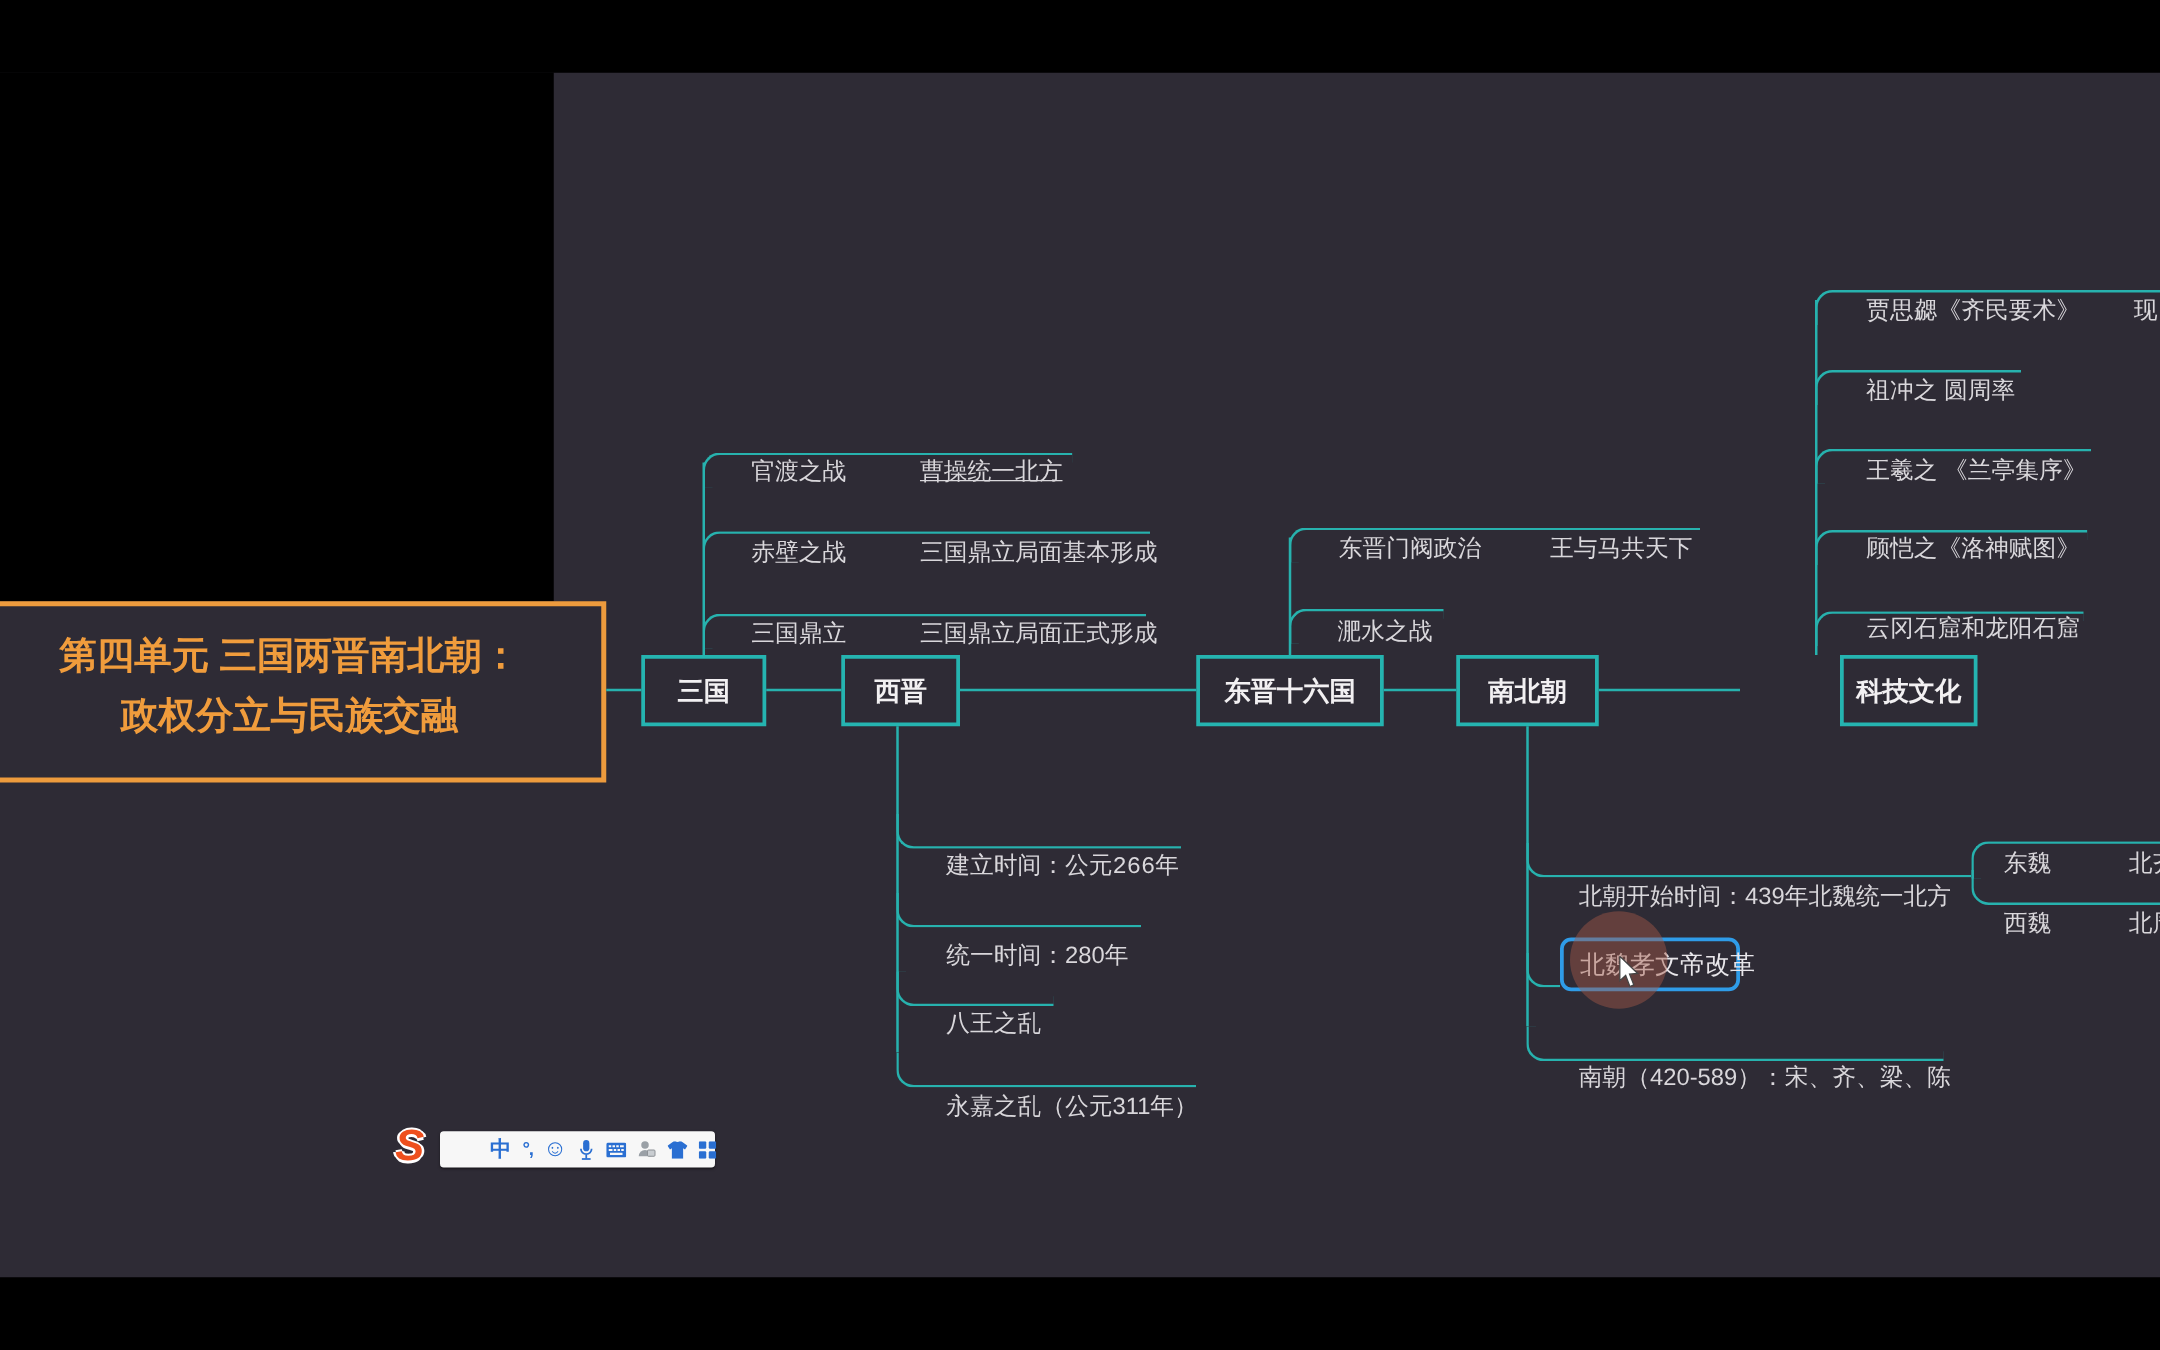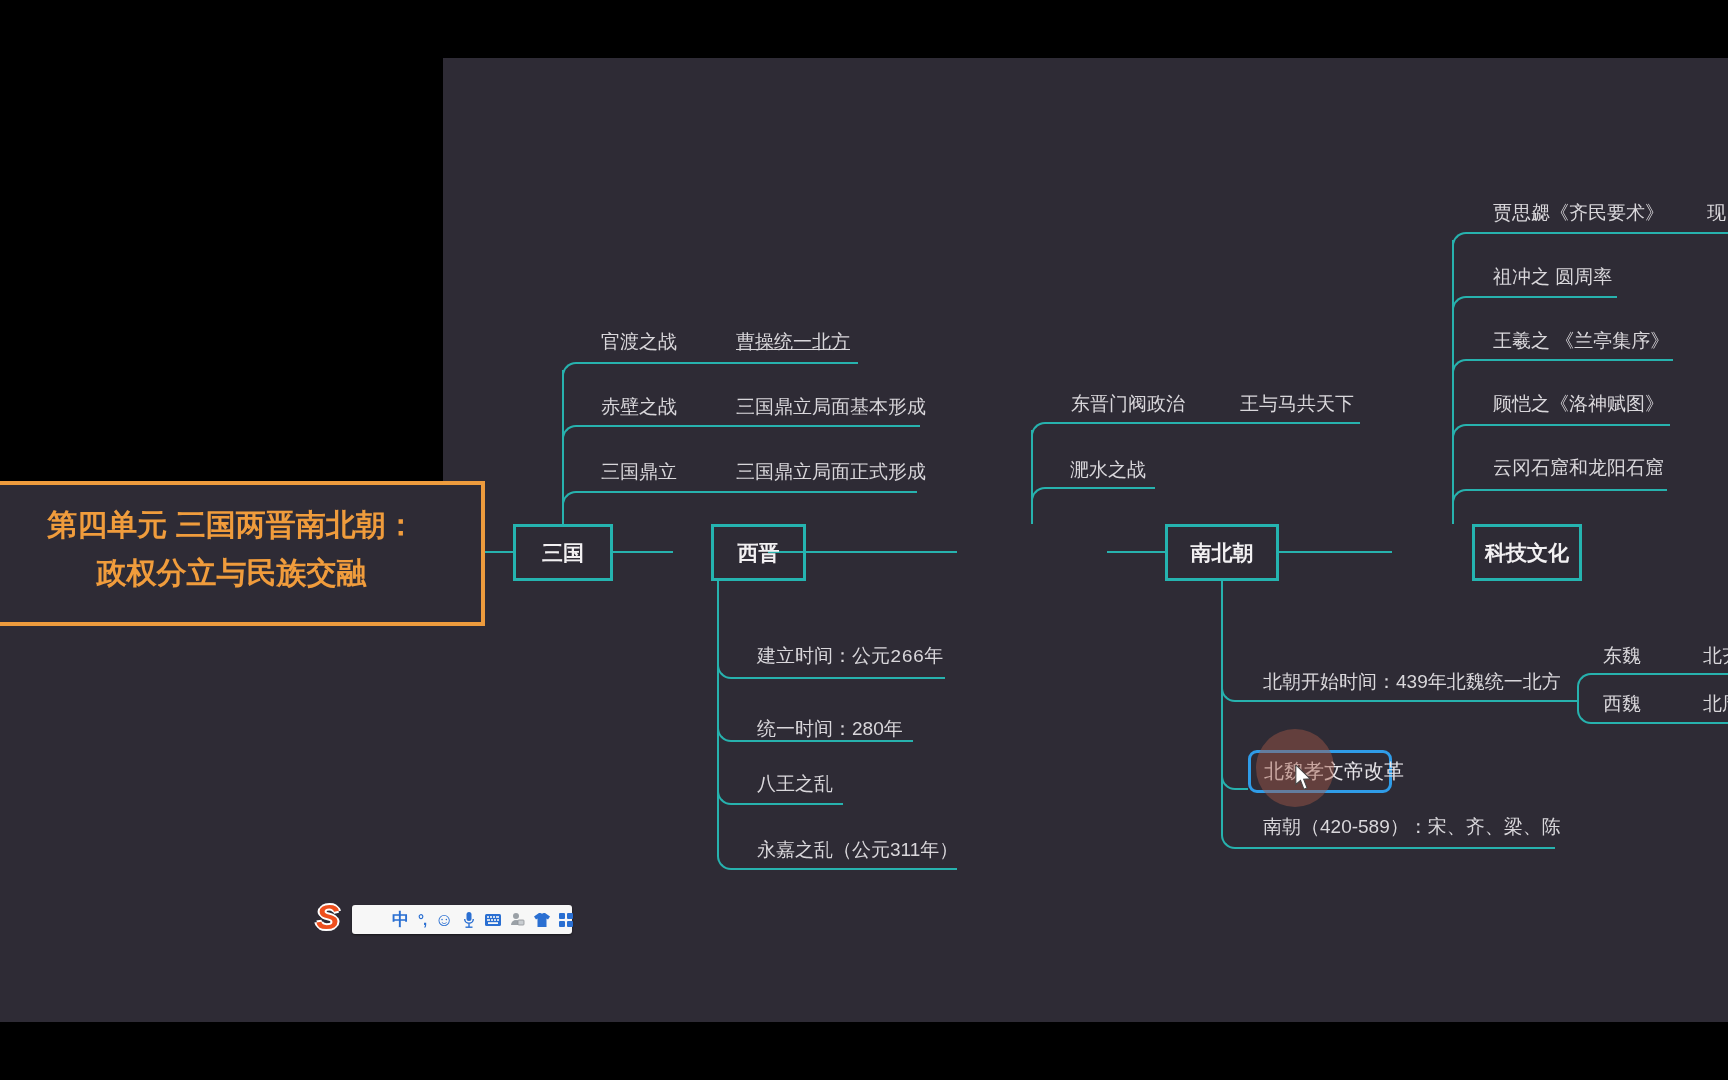--- a/index.html
+++ b/index.html
@@ -12,21 +12,21 @@
   .vline{position:absolute;width:2px;background:#27b2ae;}
   .corner-tl{position:absolute;border-left:2px solid #27b2ae;border-top:2px solid #27b2ae;
              border-top-left-radius:14px;box-sizing:border-box;}
   .corner-bl{position:absolute;border-left:2px solid #27b2ae;border-bottom:2px solid #27b2ae;
              border-bottom-left-radius:14px;box-sizing:border-box;}
   
   .node{position:absolute;top:524px;height:57px;border:3px solid #25b4b0;box-sizing:border-box;
         color:#f2f0f2;font-weight:bold;font-size:21px;display:flex;align-items:center;
         justify-content:center;white-space:nowrap;background:transparent;text-align:right;}
   
-  .lbl{position:absolute;color:#d9d7db;font-size:19px;line-height:22px;white-space:nowrap;}
+  .lbl{position:absolute;color:#d9d7db;font-size:19px;line-height:22px;white-space:nowrap;margin-top:36px;}
   
   #titlebox{position:absolute;left:-22px;top:481px;width:507px;height:145px;
             border:4px solid #ed9b3d;box-sizing:border-box;text-align:center;
             color:#f09c3c;font-weight:bold;font-size:30px;line-height:48px;padding-top:16px;}
   
   #hl-box{position:absolute;left:1248px;top:750px;width:144px;height:43px;box-sizing:border-box;
           border:3px solid #2f9ce8;border-radius:9px;display:flex;align-items:center;
           padding-left:13px;color:#e8e6ea;font-size:20px;white-space:nowrap;z-index:4;}
   #halo{position:absolute;left:1256px;top:729px;width:78px;height:78px;border-radius:50%;
         background:rgba(164,88,72,0.45);z-index:5;}
@@ -113,21 +113,22 @@
   <div class="corner-tl" style="left:1452px;top:424px;width:218px;height:28px;"></div>
   <div class="corner-tl" style="left:1452px;top:489px;width:215px;height:28px;"></div>
   <div class="lbl" style="left:1493px;top:202px;">贾思勰《齐民要术》</div>
   <div class="lbl" style="left:1707px;top:202px;">现</div>
   <div class="lbl" style="left:1493px;top:266px;">祖冲之 圆周率</div>
   <div class="lbl" style="left:1493px;top:330px;">王羲之 《兰亭集序》</div>
   <div class="lbl" style="left:1493px;top:393px;">顾恺之《洛神赋图》</div>
   <div class="lbl" style="left:1493px;top:457px;">云冈石窟和龙阳石窟</div>
 
   <div class="node" style="left:513px;width:100px;">三国</div>
-  <div class="node" style="left:711px;width:95px;">西晋</div>
+  <div class="node" style="left:673px;width:95px;">西晋</div>
+  <div class="node" style="left:957px;width:150px;">东晋十六国</div>
   <div class="node" style="left:1165px;width:114px;">南北朝</div>
   <div class="node" style="left:1472px;width:110px;">科技文化</div>
 
   <div id="halo"></div>
   <div id="cursor">
     <svg width="22" height="26" viewBox="0 0 13 20">
       <path d="M1,0 L1,15 L4.6,11.8 L7.2,18.6 L9.6,17.6 L7,11 L12,10.6 Z" fill="#ffffff" stroke="#444" stroke-width="0.8"></path>
     </svg>
   </div>
 

